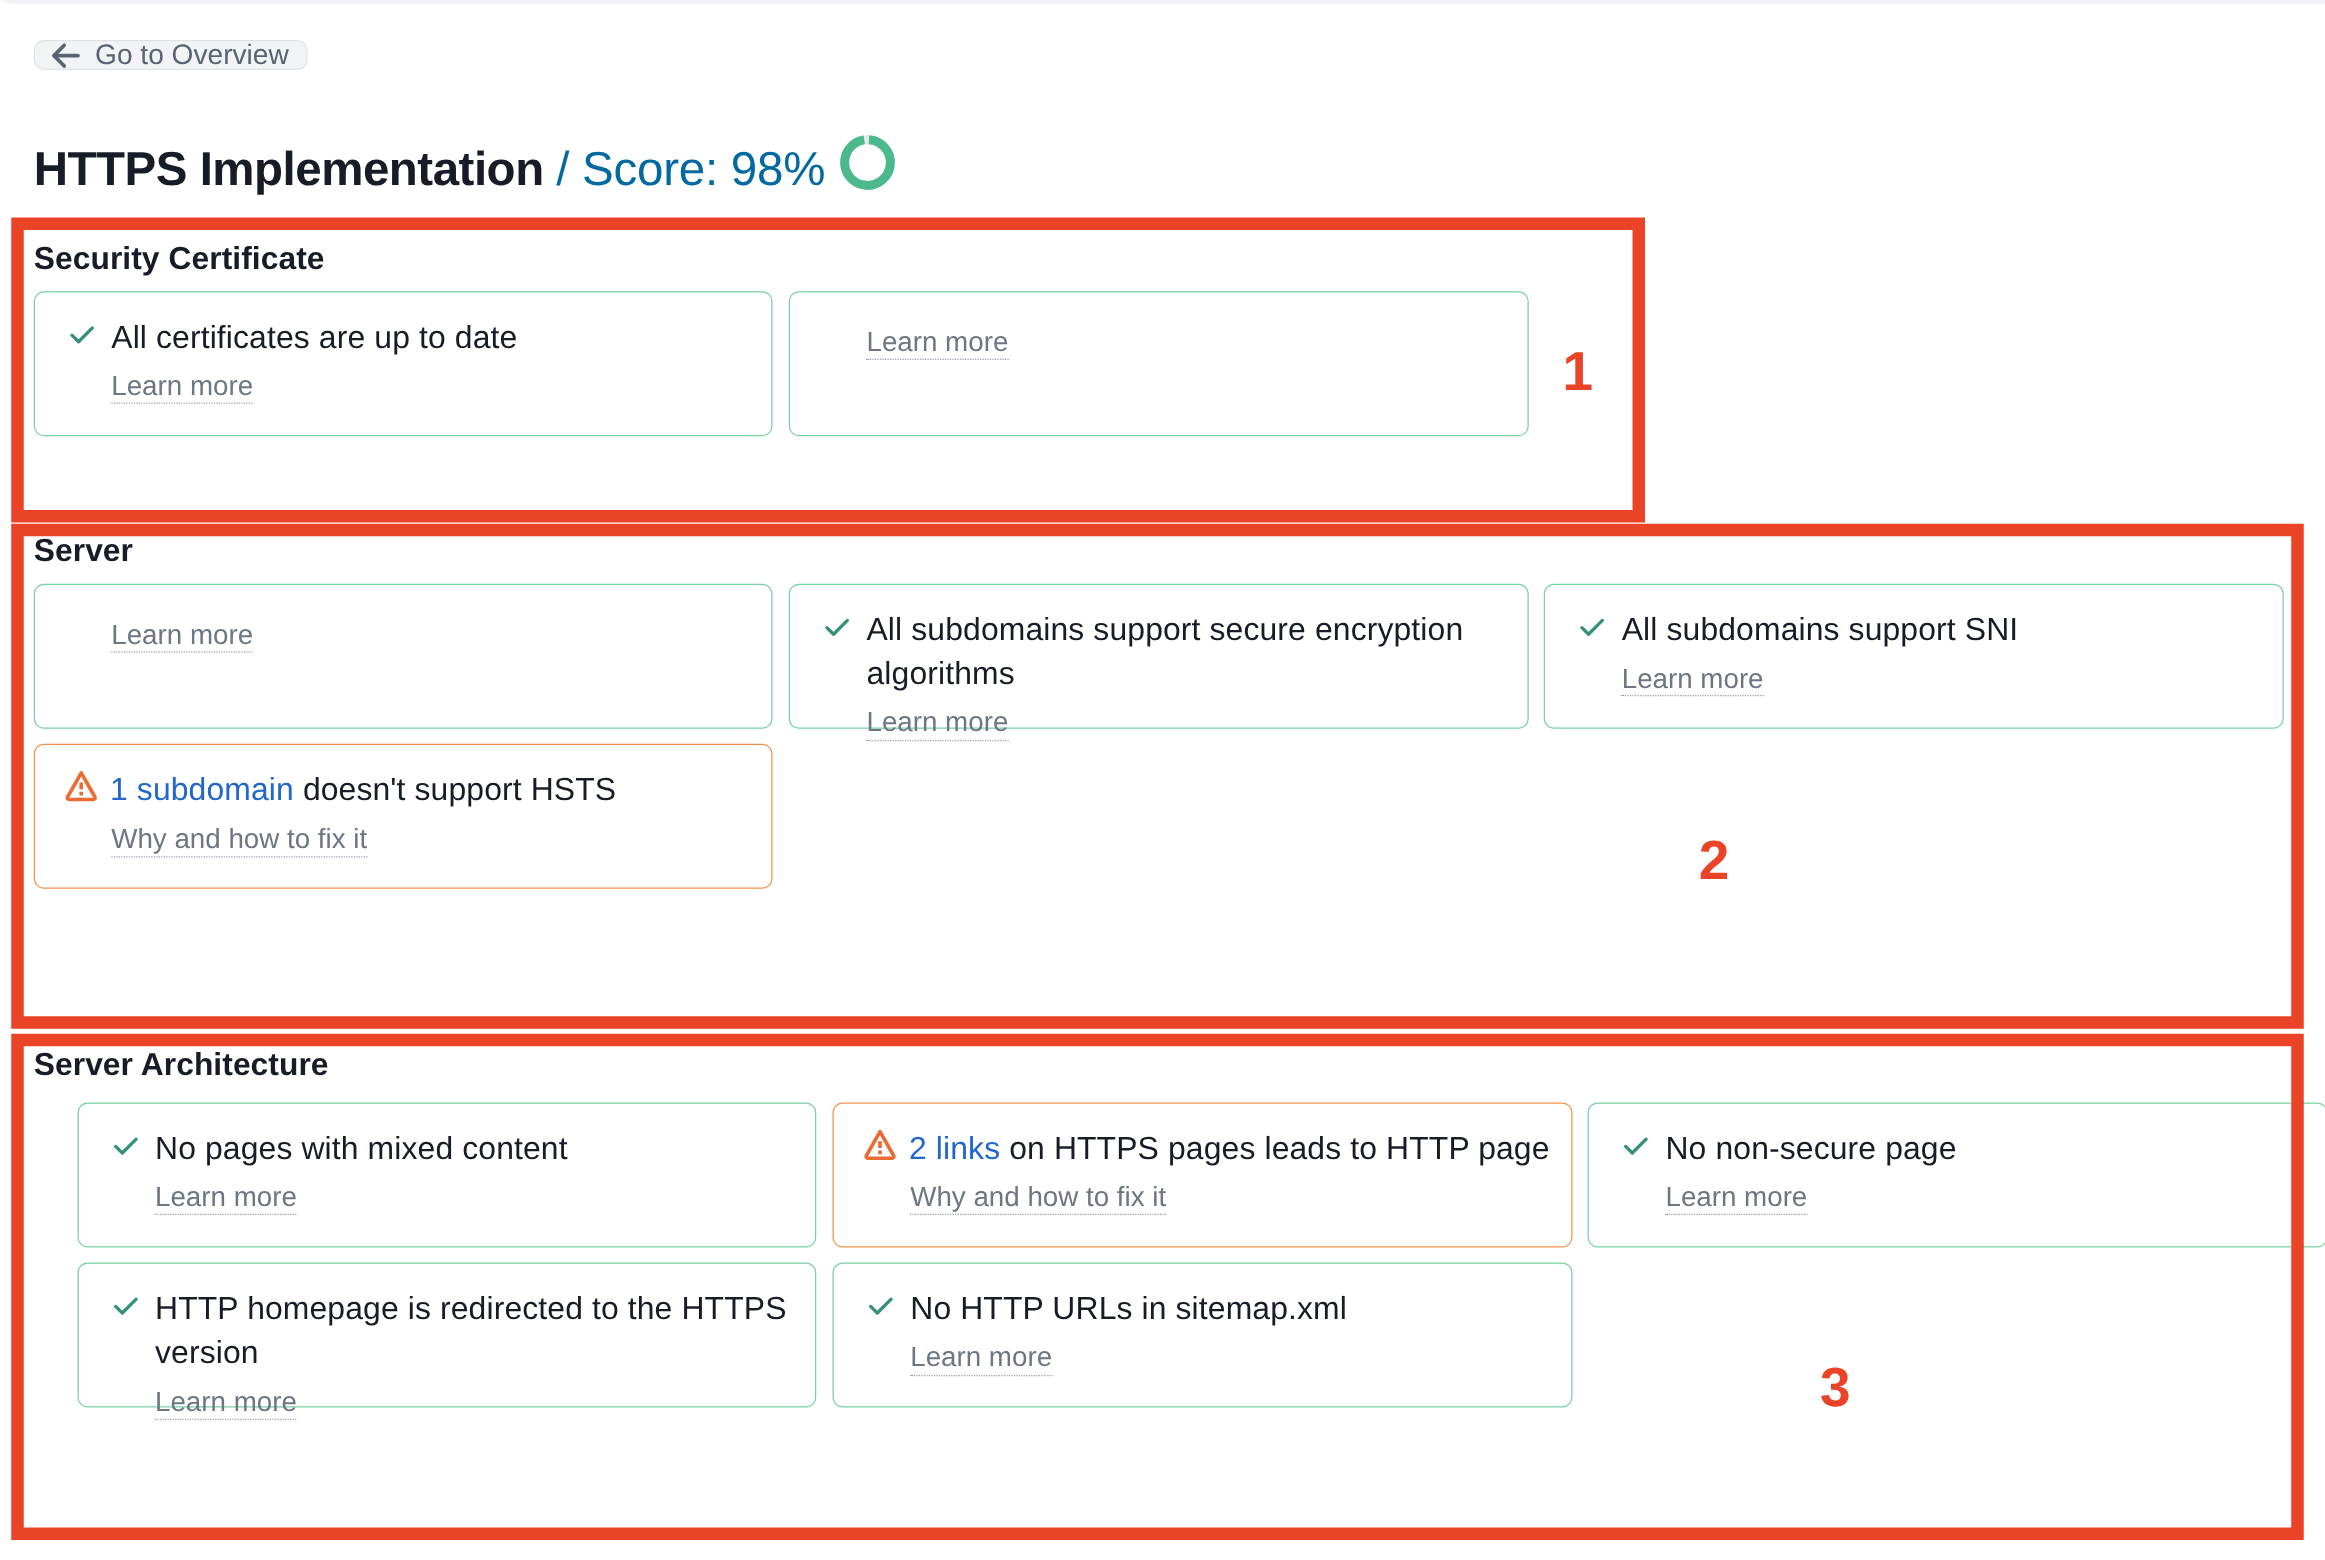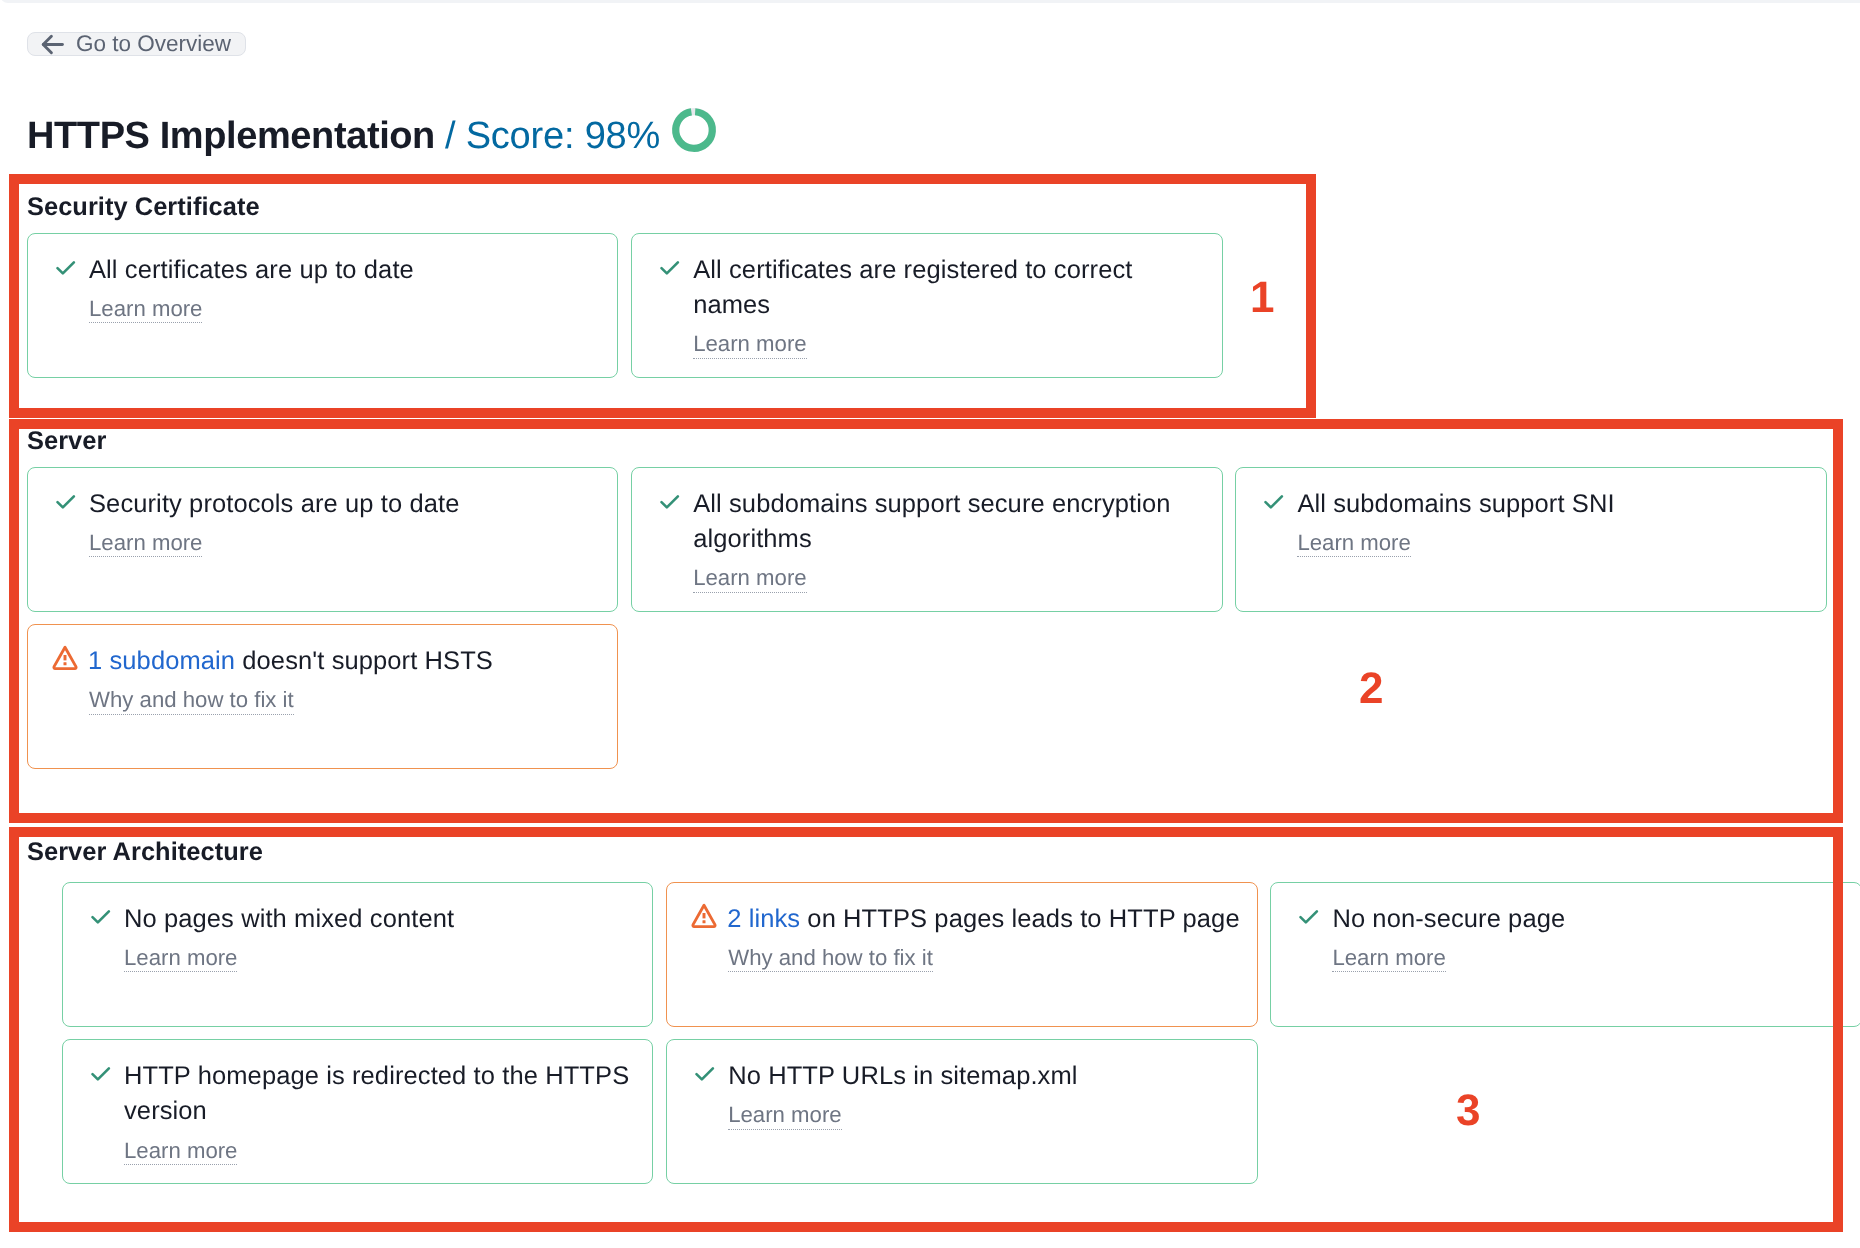--- a/index.html
+++ b/index.html
@@ -30,21 +30,21 @@
   .page-title { position:absolute; left:27px; top:105px; display:flex; align-items:flex-end; }
   .page-title .t1 { font-size:38px; font-weight:bold; color:#181c27; letter-spacing:-0.4px; }
   .page-title .t2 { font-size:38px; font-weight:normal; color:#0369a1; letter-spacing:-0.2px; margin-left:10px; }
   .page-title .donut { margin-left:11px; display:block; margin-top:2px; }
 
   
   .section { position:absolute; }
   .section-title { font-size:25.4px; font-weight:bold; color:#181c27; letter-spacing:0.06px; }
   .grid { display:flex; flex-wrap:wrap; gap:12.3px 12.8px; margin-top:13px; }
   .card {
-    width:591.4px; height:145px;
+    width:591.4px; height:116px;
     border:1px solid var(--ok-border,#76d0a4); border-radius:8px;
     background:#fff;
     padding:19px 16px 0 22px;
     position:relative;
   }
   .card.warn { border-color:var(--warn-border,#f0924f); }
   .card-head { display:flex; }
   .card-head .ic { width:24px; flex:0 0 24px; margin-top:3px; margin-left:3px; }
   .card-head .ic.warn-ic { margin-top:1px; margin-left:2px; }
   .card-head .txt {
@@ -98,40 +98,28 @@
         <div class="card">
           <div class="card-head">
             <span class="ic"><svg width="24" height="24" viewBox="0 0 24 24" fill="none">
                 <path d="M4.5 12.1l5.35 5.3L20.9 6.3" stroke="#349177" stroke-width="2.6" stroke-linecap="round" stroke-linejoin="round"></path>
               </svg></span>
             <div class="txt"><span>All certificates are up to date</span></div>
           </div>
           <div class="learn-wrap"><span class="learn">Learn more</span></div>
         </div>
         <div class="card">
-          <div class="card-head">
-            <span class="ic"><svg width="24" height="24" viewBox="0 0 24 24" fill="none">
-                <path d="M4.5 12.1l5.35 5.3L20.9 6.3" stroke="#349177" stroke-width="2.6" stroke-linecap="round" stroke-linejoin="round"></path>
-              </svg></span>
-            <div class="txt"><span>All certificates are registered to correct names</span></div>
-          </div>
           <div class="learn-wrap"><span class="learn">Learn more</span></div>
         </div>
       </div>
     </div>
     <div class="section" style="left: 27px; top: 427px;">
       <div class="section-title">Server</div>
       <div class="grid" style="width: 1800px; position: absolute; left: 0px; top: 40px; margin-top: 0px;">
         <div class="card">
-          <div class="card-head">
-            <span class="ic"><svg width="24" height="24" viewBox="0 0 24 24" fill="none">
-                <path d="M4.5 12.1l5.35 5.3L20.9 6.3" stroke="#349177" stroke-width="2.6" stroke-linecap="round" stroke-linejoin="round"></path>
-              </svg></span>
-            <div class="txt"><span>Security protocols are up to date</span></div>
-          </div>
           <div class="learn-wrap"><span class="learn">Learn more</span></div>
         </div>
         <div class="card">
           <div class="card-head">
             <span class="ic"><svg width="24" height="24" viewBox="0 0 24 24" fill="none">
                 <path d="M4.5 12.1l5.35 5.3L20.9 6.3" stroke="#349177" stroke-width="2.6" stroke-linecap="round" stroke-linejoin="round"></path>
               </svg></span>
             <div class="txt"><span>All subdomains support secure encryption algorithms</span></div>
           </div>
           <div class="learn-wrap"><span class="learn">Learn more</span></div>

